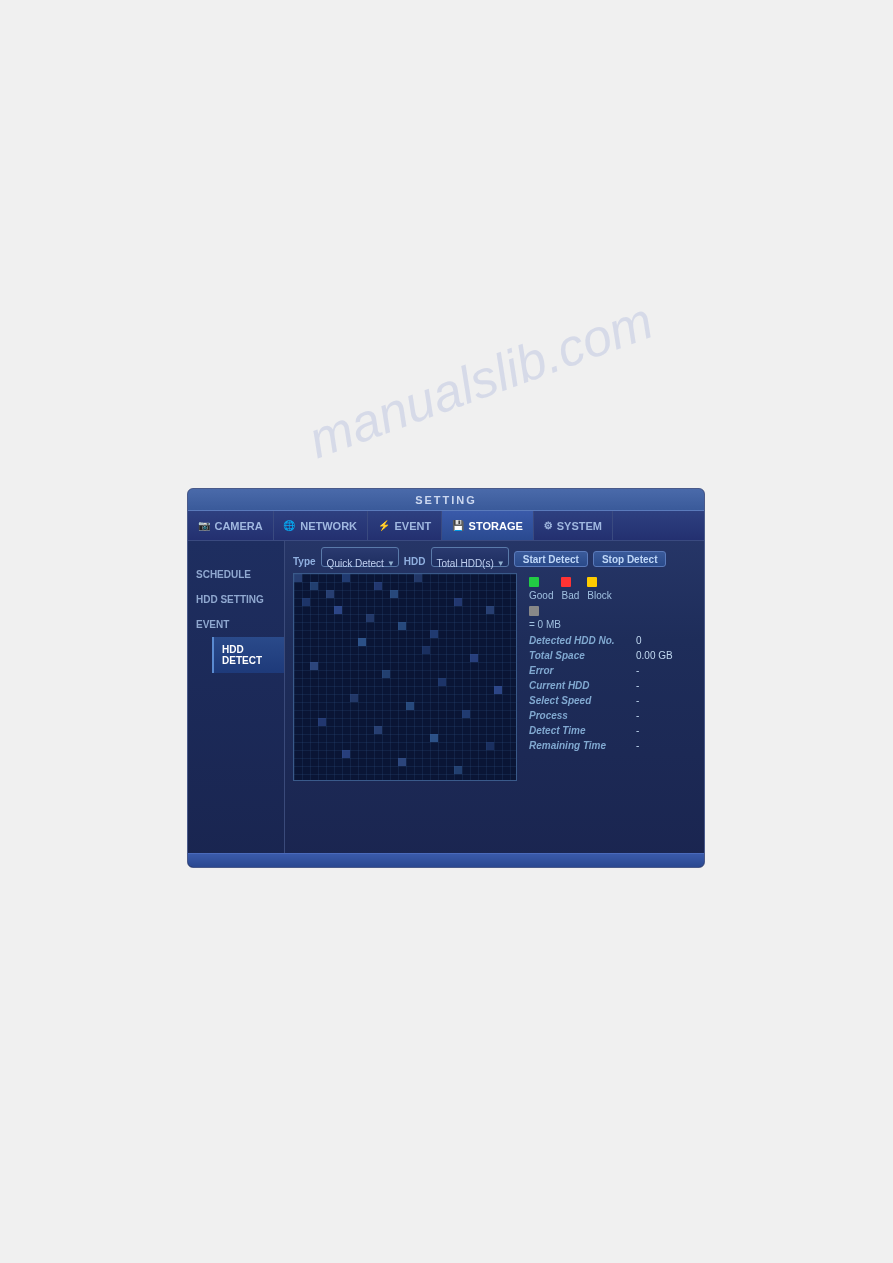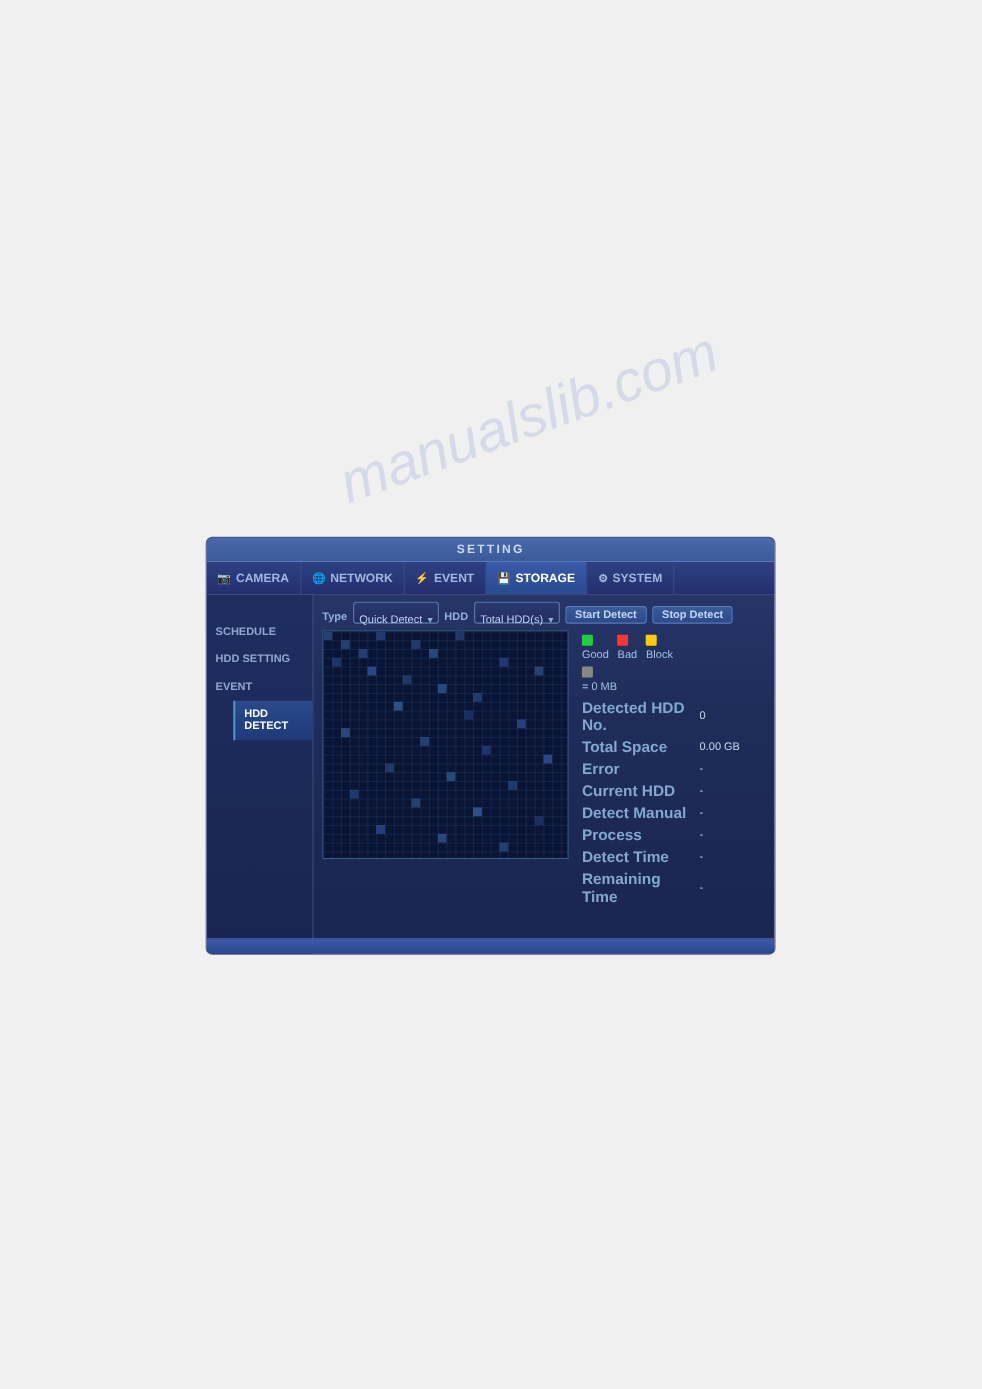--- a/index.html
+++ b/index.html
@@ -226,22 +226,23 @@
 
     .info-row {
       display: flex;
       justify-content: space-between;
       margin-bottom: 4px;
       align-items: center;
     }
 
     .info-label {
       color: #80a8d0;
-      font-size: 14px;
-      font-weight: bold;
+      font-size: 10px;
+      font-weight: bold;
+      font-style: italic;
     }
 
     .info-value {
       color: #c0d8f0;
       font-size: 10px;
       min-width: 60px;
       text-align: left;
     }
 
     .bottom-bar {
@@ -407,21 +408,21 @@
           </div>
           <div class="info-row">
             <span class="info-label">Error</span>
             <span class="info-value">-</span>
           </div>
           <div class="info-row">
             <span class="info-label">Current HDD</span>
             <span class="info-value">-</span>
           </div>
           <div class="info-row">
-            <span class="info-label">Detect Manual</span>
+            <span class="info-label">Select Speed</span>
             <span class="info-value">-</span>
           </div>
           <div class="info-row">
             <span class="info-label">Process</span>
             <span class="info-value">-</span>
           </div>
           <div class="info-row">
             <span class="info-label">Detect Time</span>
             <span class="info-value">-</span>
           </div>

